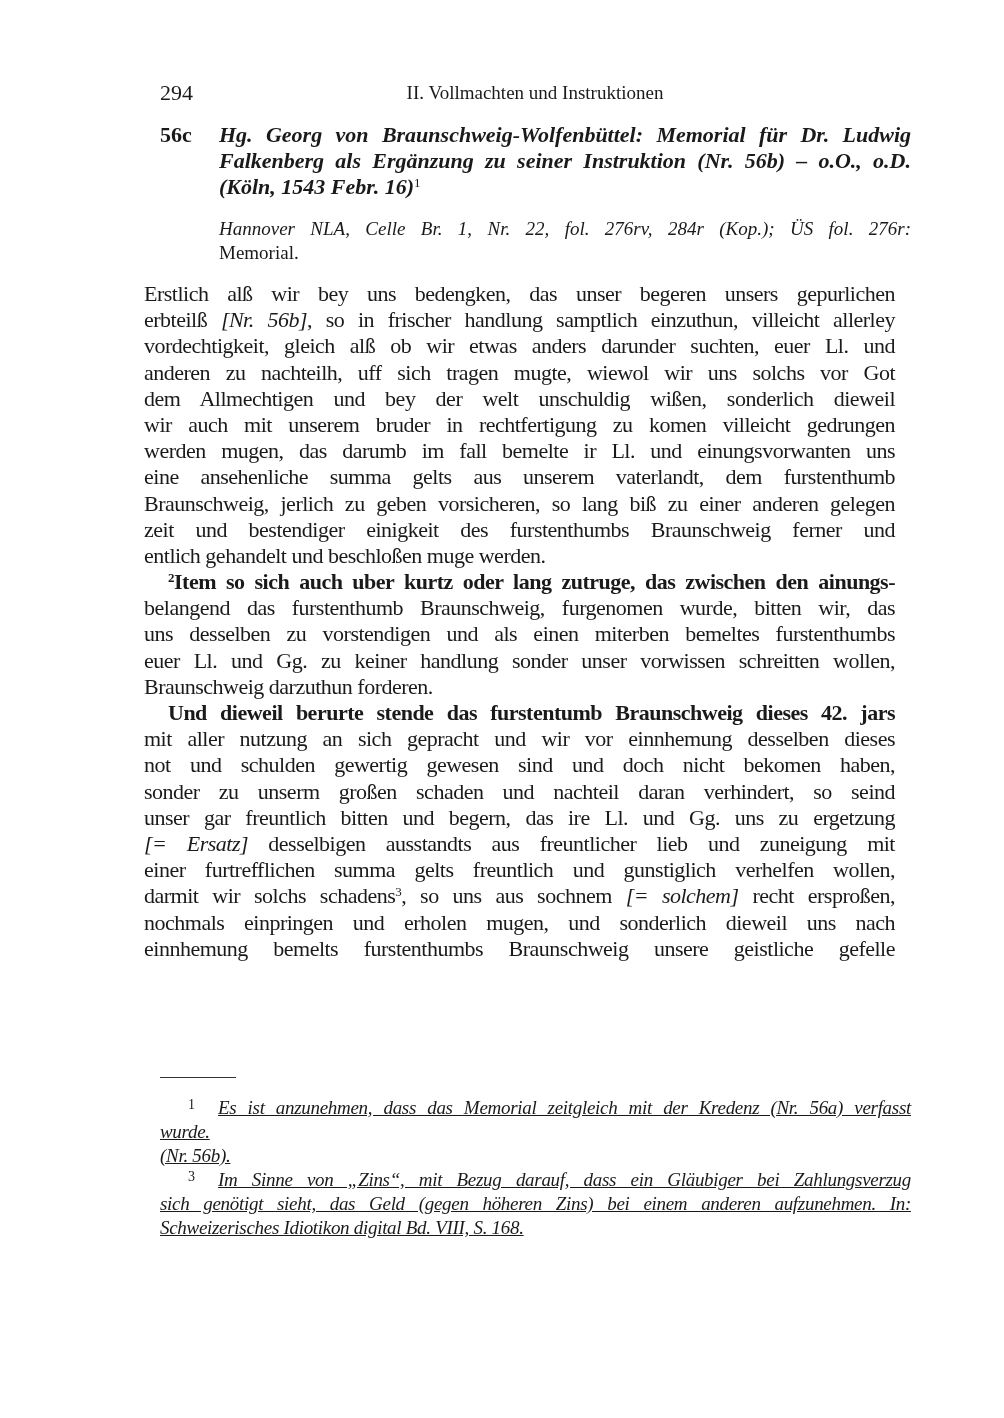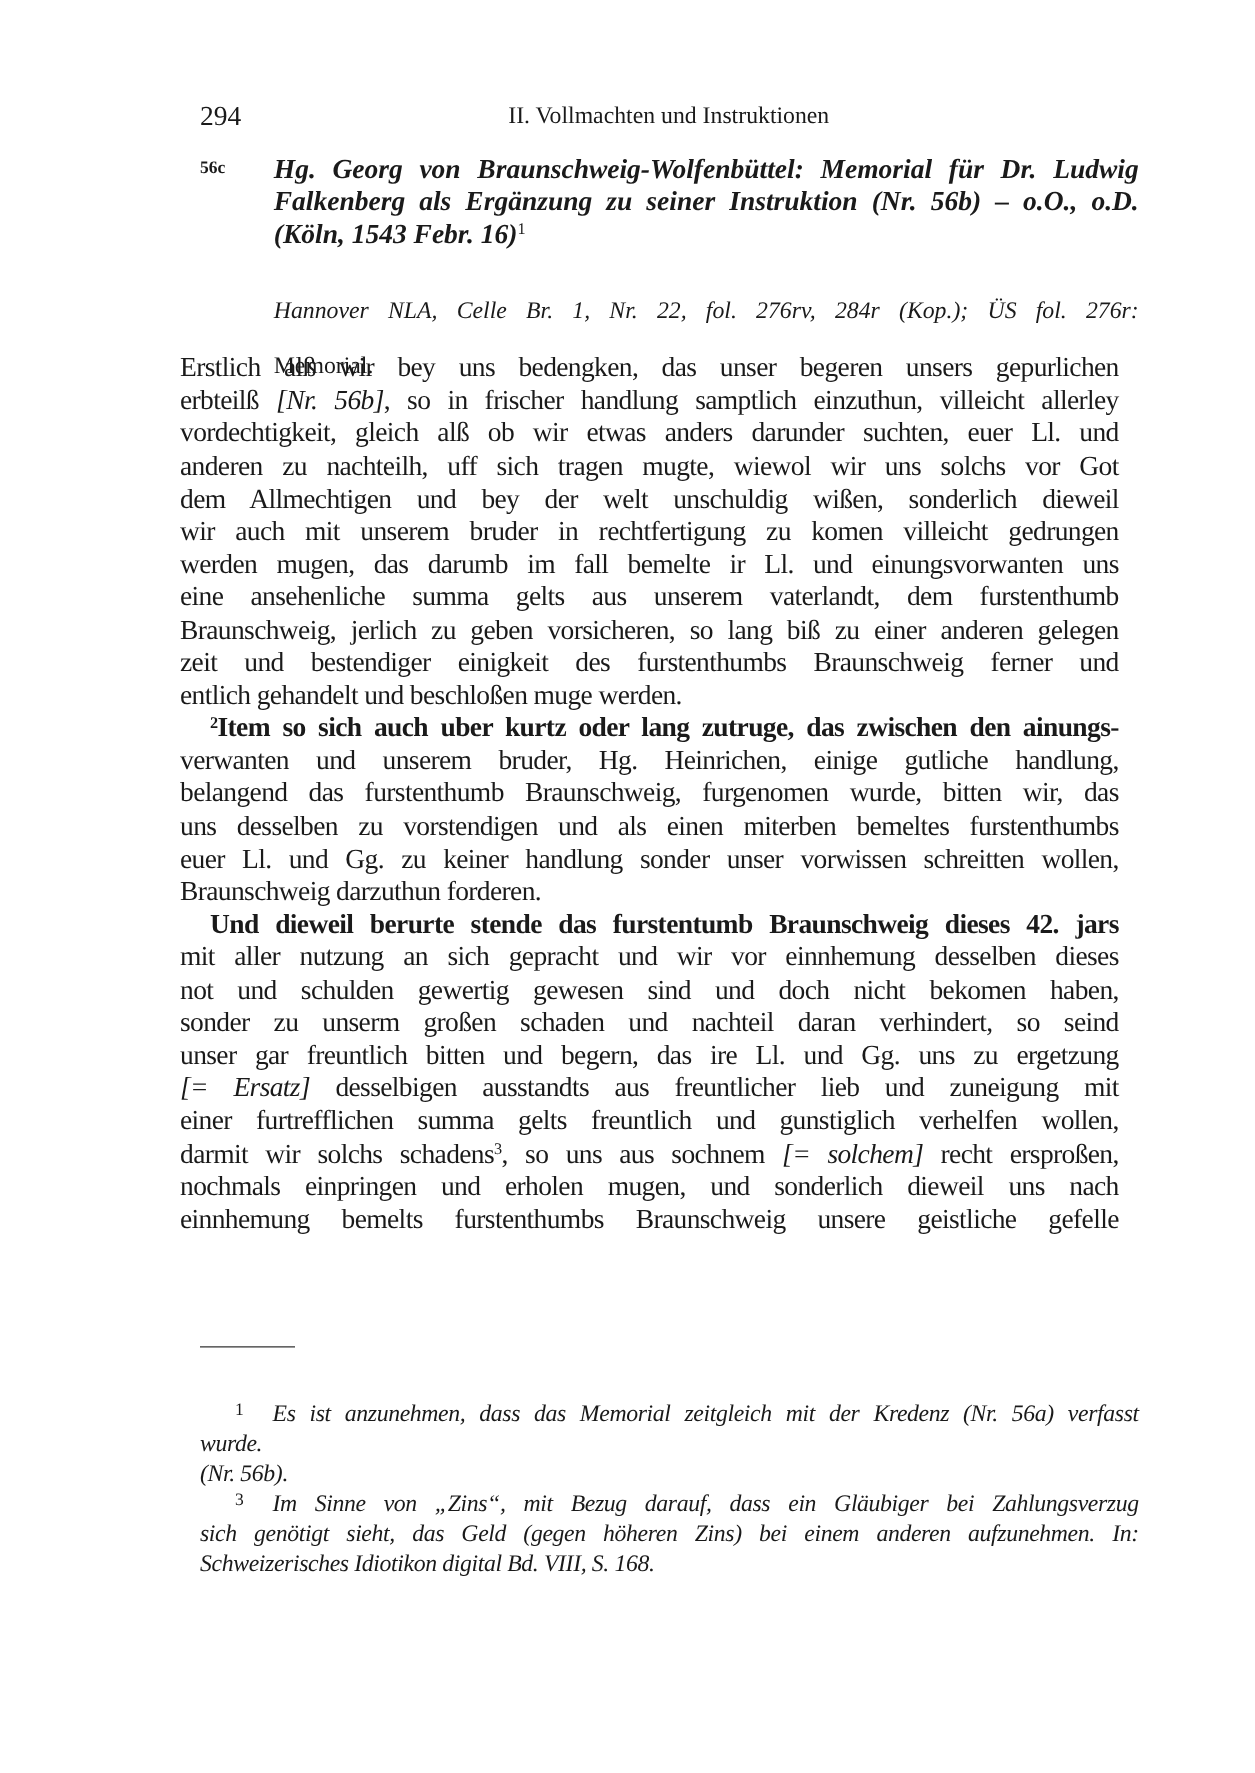--- a/index.html
+++ b/index.html
@@ -3,34 +3,34 @@
   <meta charset="utf-8">
   <style>
     html, body { margin: 0; padding: 0; background: #ffffff; }
     body {
       width: 1004px; height: 1418px; position: relative; overflow: hidden;
       font-family: "Liberation Serif", "DejaVu Serif", serif;
       color: #1a1a1a;
     }
     .page-number { position: absolute; left: 160px; top: 80px; font-size: 22px; line-height: 26px; }
     .running-head { position: absolute; left: 0; width: 1070px; text-align: center; top: 81px; font-size: 19px; line-height: 24px; }
-    .doc-number { position: absolute; left: 160px; top: 122px; font-size: 14px; font-weight: bold; line-height: 26px; }
+    .doc-number { position: absolute; left: 160px; top: 122px; font-size: 22px; font-weight: bold; line-height: 26px; }
     .doc-title { position: absolute; left: 219px; top: 122px; width: 692px; font-size: 22px; font-style: italic; font-weight: bold; line-height: 26px; text-align: justify; }
     .line { display: block; height: 26px; white-space: nowrap; text-align: justify; text-align-last: justify; }
     .line.last { text-align-last: left; }
     .source { position: absolute; left: 219px; top: 217px; width: 692px; font-size: 19px; line-height: 24px; }
-    .source .line { height: 24px; margin-top: 20px; }
+    .source .line { height: 24px; }
     .source i { font-style: italic; }
     .body-text { position: absolute; left: 144px; top: 281px; width: 751px; font-size: 22px; line-height: 26.2px; letter-spacing: -0.5px; }
     .body-text .line { height: 26.2px; }
     .indent { padding-left: 24px; font-weight: bold; }
     .ed { font-style: italic; }
     sup { font-size: 13px; line-height: 0; vertical-align: 7px; }
     .fn-rule { position: absolute; left: 160px; top: 1077px; width: 76px; height: 1px; background: #333; }
-    .footnotes { position: absolute; left: 160px; top: 1120px; width: 751px; font-size: 19px; line-height: 24px; font-style: italic; letter-spacing: -0.3px; }
+    .footnotes { position: absolute; left: 160px; top: 1096px; width: 751px; font-size: 19px; line-height: 24px; font-style: italic; letter-spacing: -0.3px; text-decoration: underline; }
     .footnotes .line { height: 24px; }
     .fn-mark { font-style: normal; font-size: 14px; vertical-align: 5px; line-height: 0; display: inline-block; width: 30px; padding-left: 28px; box-sizing: content-box; }
   </style>
 </head>
 <body>
 
 <div class="page-number">294</div>
 <div class="running-head">II. Vollmachten und Instruktionen</div>
 
 <div class="doc-number">56c</div>
@@ -51,21 +51,20 @@
     <span class="line">vordechtigkeit, gleich alß ob wir etwas anders darunder suchten, euer Ll. und</span>
     <span class="line">anderen zu nachteilh, uff sich tragen mugte, wiewol wir uns solchs vor Got</span>
     <span class="line">dem Allmechtigen und bey der welt unschuldig wißen, sonderlich dieweil</span>
     <span class="line">wir auch mit unserem bruder in rechtfertigung zu komen villeicht gedrungen</span>
     <span class="line">werden mugen, das darumb im fall bemelte ir Ll. und einungsvorwanten uns</span>
     <span class="line">eine ansehenliche summa gelts aus unserem vaterlandt, dem furstenthumb</span>
     <span class="line">Braunschweig, jerlich zu geben vorsicheren, so lang biß zu einer anderen gelegen</span>
     <span class="line">zeit und bestendiger einigkeit des furstenthumbs Braunschweig ferner und</span>
     <span class="line last">entlich gehandelt und beschloßen muge werden.</span>
     <span class="line indent"><sup>2</sup>Item so sich auch uber kurtz oder lang zutruge, das zwischen den ainungs-</span>
-    <span class="line">verwanten und unserem bruder, Hg. Heinrichen, einige gutliche handlung,</span>
     <span class="line">belangend das furstenthumb Braunschweig, furgenomen wurde, bitten wir, das</span>
     <span class="line">uns desselben zu vorstendigen und als einen miterben bemeltes furstenthumbs</span>
     <span class="line">euer Ll. und Gg. zu keiner handlung sonder unser vorwissen schreitten wollen,</span>
     <span class="line last">Braunschweig darzuthun forderen.</span>
     <span class="line indent">Und dieweil berurte stende das furstentumb Braunschweig dieses 42. jars</span>
     <span class="line">mit aller nutzung an sich gepracht und wir vor einnhemung desselben dieses</span>
     <span class="line">not und schulden gewertig gewesen sind und doch nicht bekomen haben,</span>
     <span class="line">sonder zu unserm großen schaden und nachteil daran verhindert, so seind</span>
     <span class="line">unser gar freuntlich bitten und begern, das ire Ll. und Gg. uns zu ergetzung</span>
     <span class="line"><span class="ed">[= Ersatz]</span> desselbigen ausstandts aus freuntlicher lieb und zuneigung mit</span>

